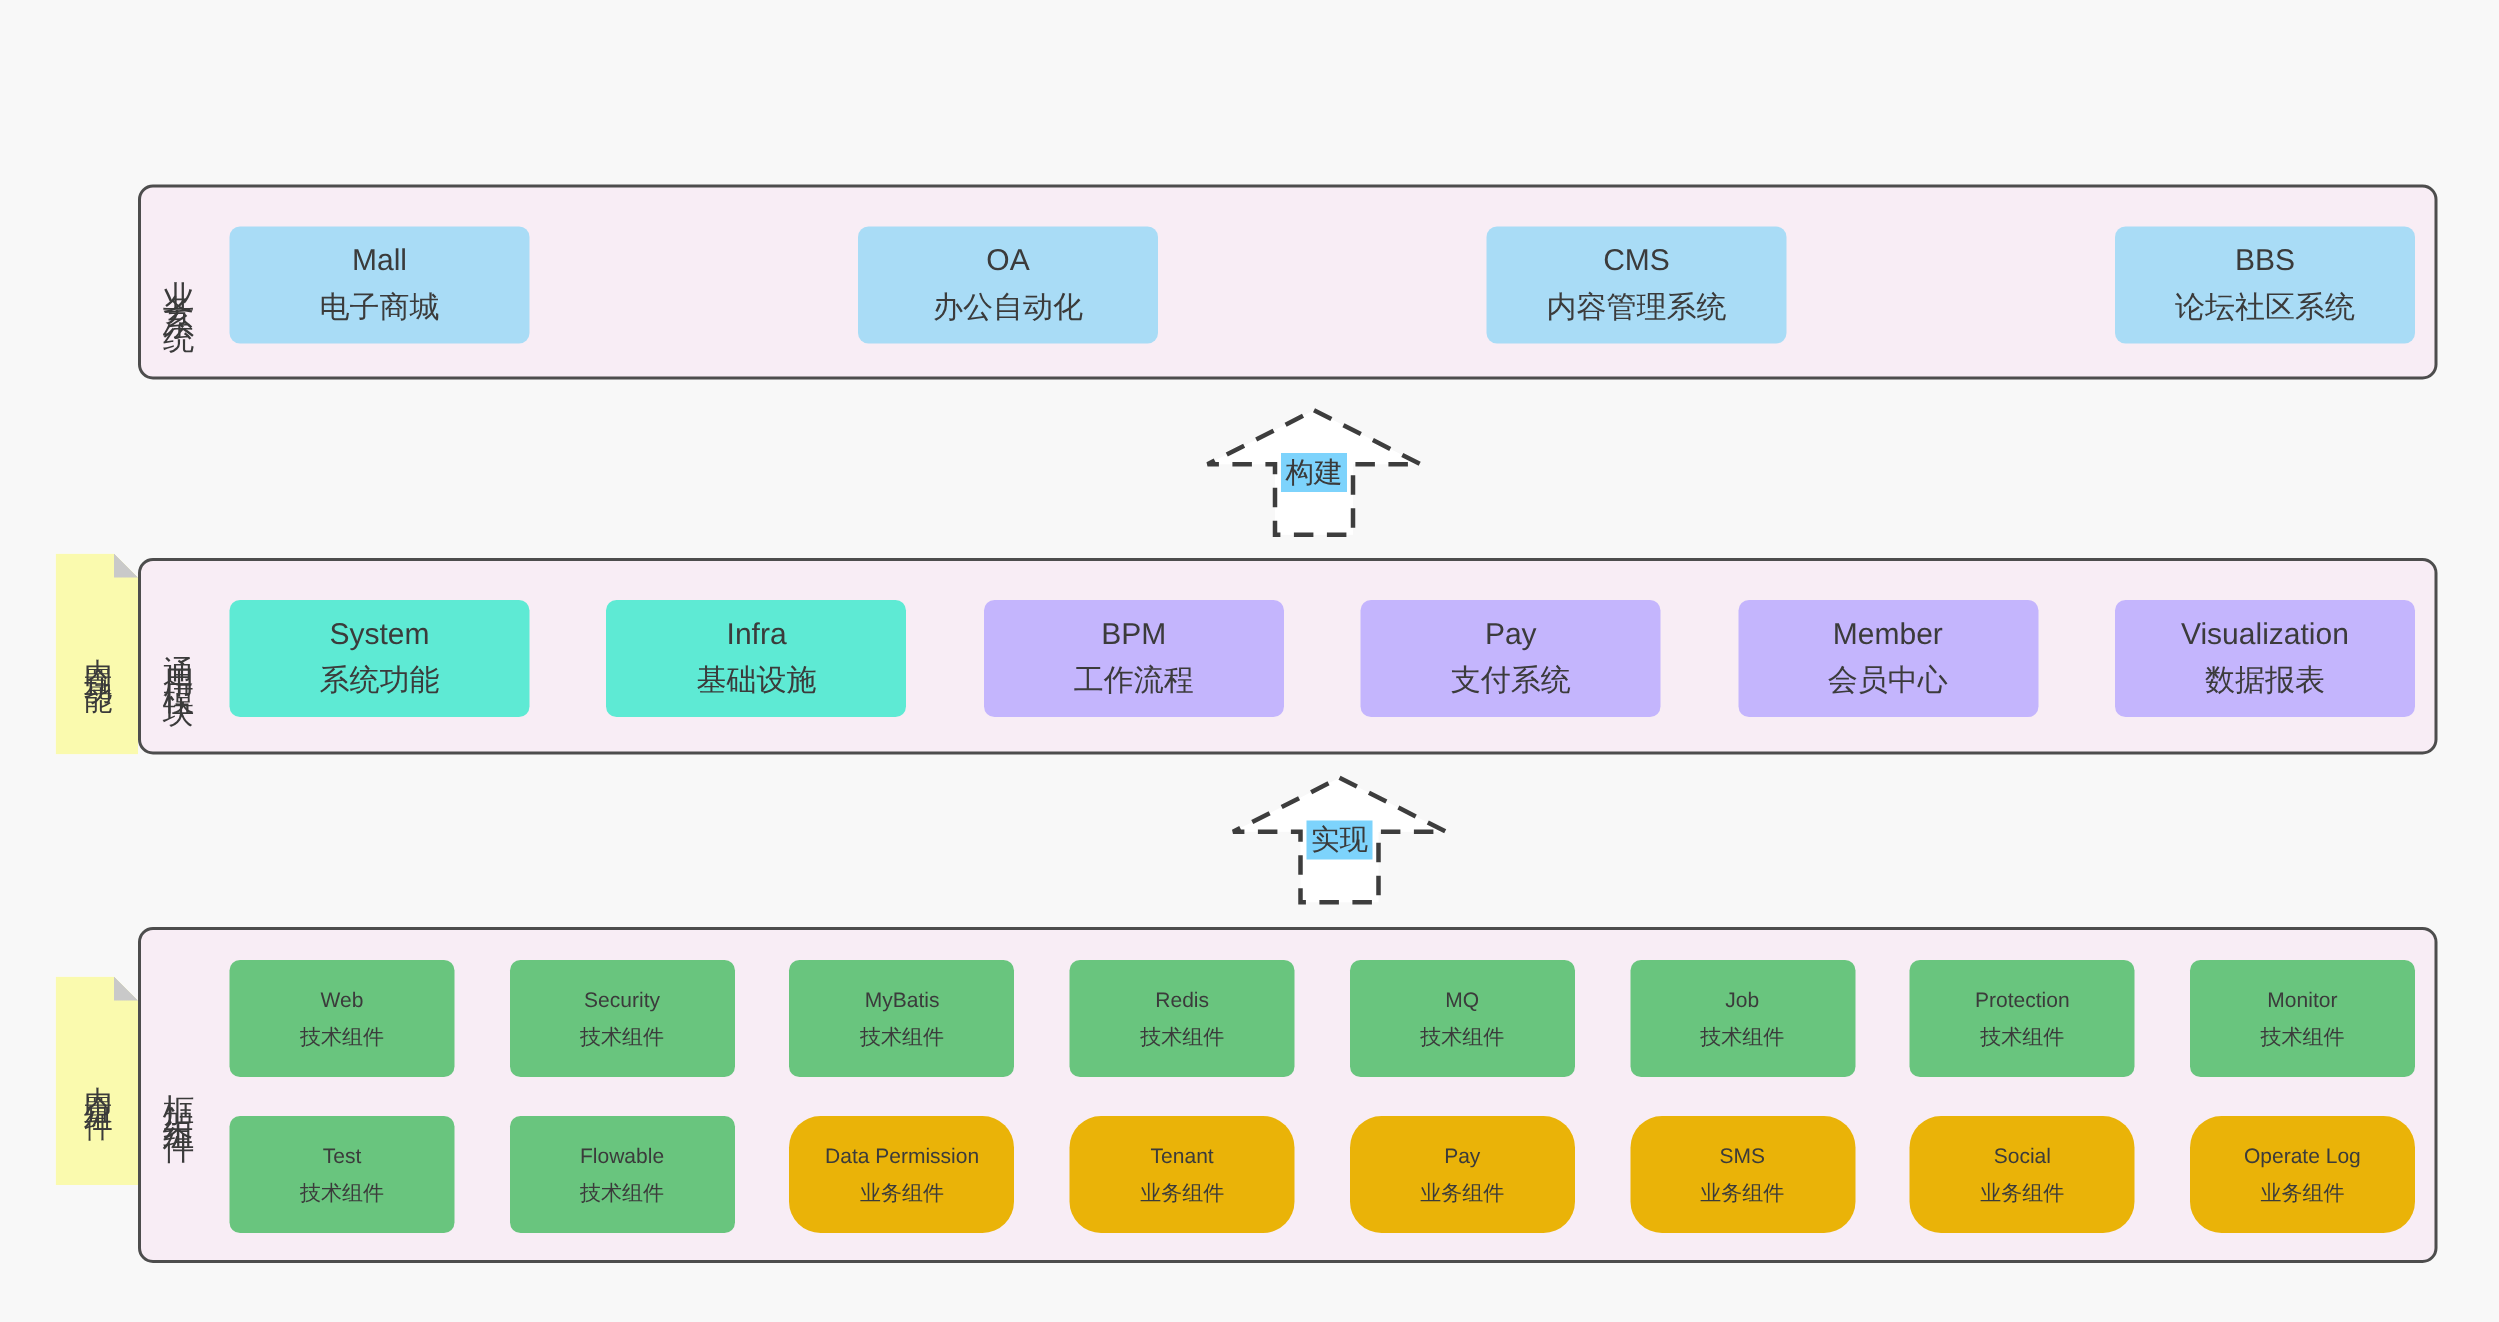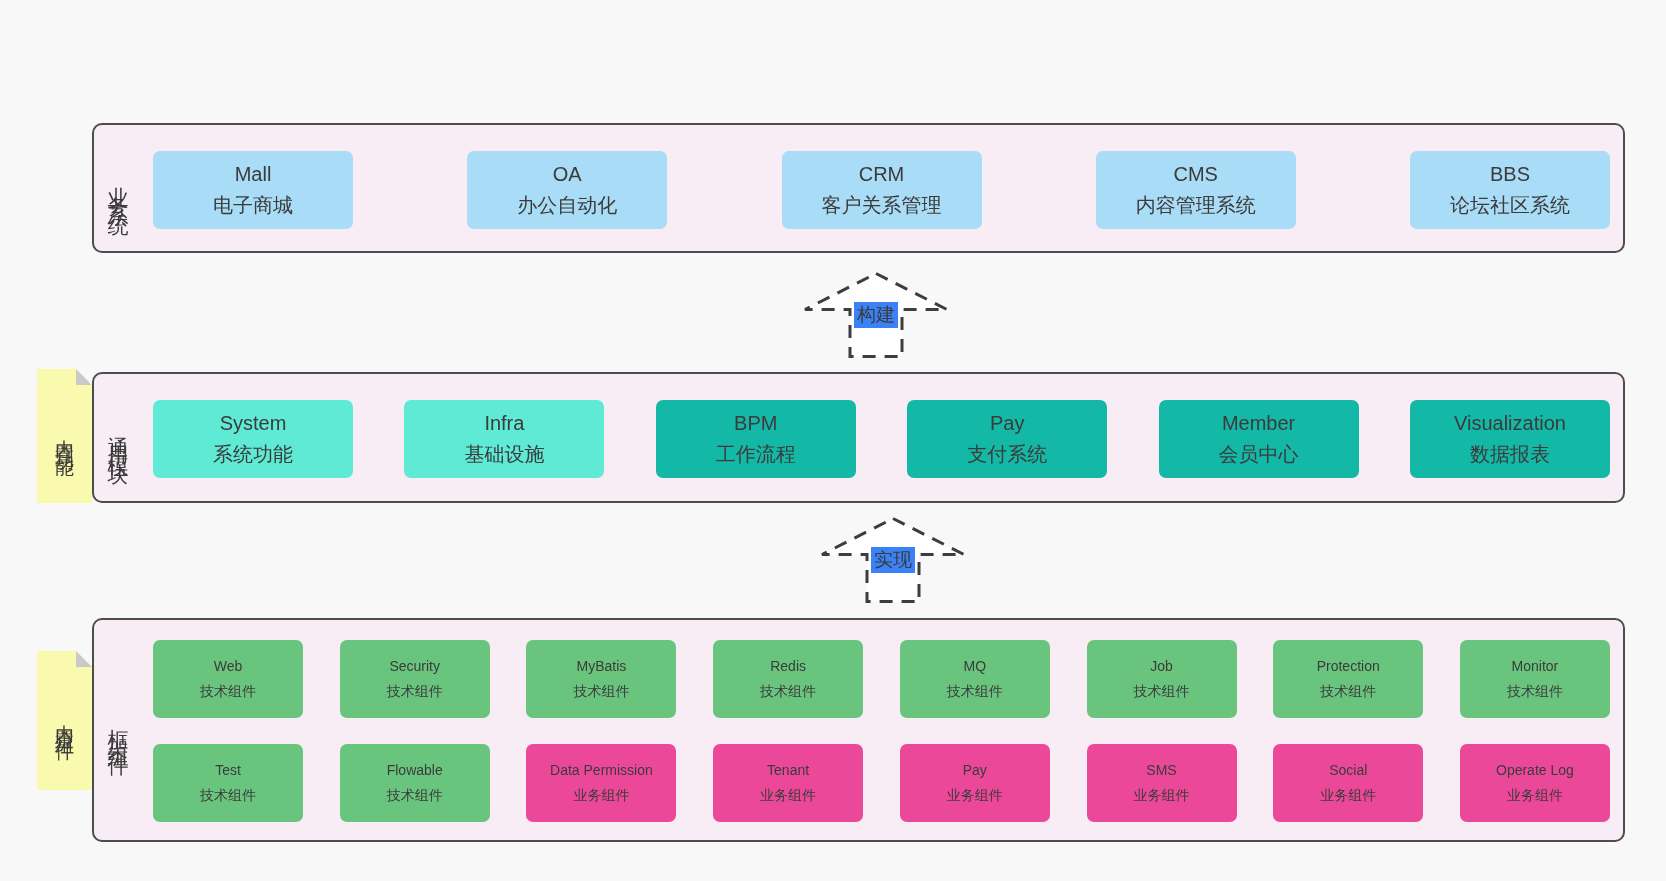--- a/index.html
+++ b/index.html
@@ -29,23 +29,23 @@
   .box {
     height:78px; border-radius:7px; box-sizing:border-box;
     display:flex; flex-direction:column; align-items:center; justify-content:center;
     text-align:center; color:#3b3b3b;
   }
   .w200 { width:200px; font-size:20px; line-height:31px; }
   .w150 { width:150px; font-size:14px; line-height:25px; padding:0 4px; }
 
   .c-blue       { background:#a9dcf6; }
   .c-red        { background:#5eead4; }
-  .c-pink       { background:#14b8a6;text-align:center; }
+  .c-pink       { background:#c4b5fd;text-align:center; }
   .c-green      { background:#69c57e; }
-  .c-greenlight { background:#ec4899; }
+  .c-greenlight { background:#eab308;border-radius:21px; }
 
   .note {
     position:absolute; left:37px; width:55px; background:#fafaae; z-index:2;
     clip-path:polygon(0 0, calc(100% - 16px) 0, 100% 16px, 100% 100%, 0 100%);
     display:flex; align-items:center; justify-content:center;
   }
   .note::after {
     content:""; position:absolute; top:0; right:0; width:16px; height:16px;
     background:linear-gradient(to bottom left, rgba(0,0,0,0) 50%, #c9c9c9 50%);
   }
@@ -55,42 +55,38 @@
     writing-mode:vertical-rl; text-orientation:upright;
     font-size:19px; letter-spacing:6px; line-height:22px; color:#3a3a3a; white-space:nowrap;
   }
 
   .arrow { position:absolute; width:150px; height:88px; }
   #arrow-build     { left:801px; top:271px; }
   #arrow-implement { left:818px; top:516px; }
   .arrow svg { display:block; }
   .arrow-label {
     position:absolute; left:50%; top:31px; transform:translateX(-50%);
-    background:#3b82f6; font-size:19px; padding:0 3px; white-space:nowrap; color:#3a3a3a;
+    background:#7dd3fc; font-size:19px; padding:0 3px; white-space:nowrap; color:#3a3a3a;
   }
 </style>
 </head>
 <body>
 
 <div id="canvas">
 
   <div class="band" id="band-business">
     <div class="band-label">业务系统</div>
     <div class="box-row row-mid">
       <div class="box w200 c-blue">
         <span>Mall</span>
         <span>电子商城</span>
       </div>
       <div class="box w200 c-blue">
         <span>OA</span>
         <span>办公自动化</span>
-      </div>
-      <div class="box w200 c-blue">
-        <span>CRM</span>
-        <span>客户关系管理</span>
       </div>
       <div class="box w200 c-blue">
         <span>CMS</span>
         <span>内容管理系统</span>
       </div>
       <div class="box w200 c-blue">
         <span>BBS</span>
         <span>论坛社区系统</span>
       </div>
     </div>

